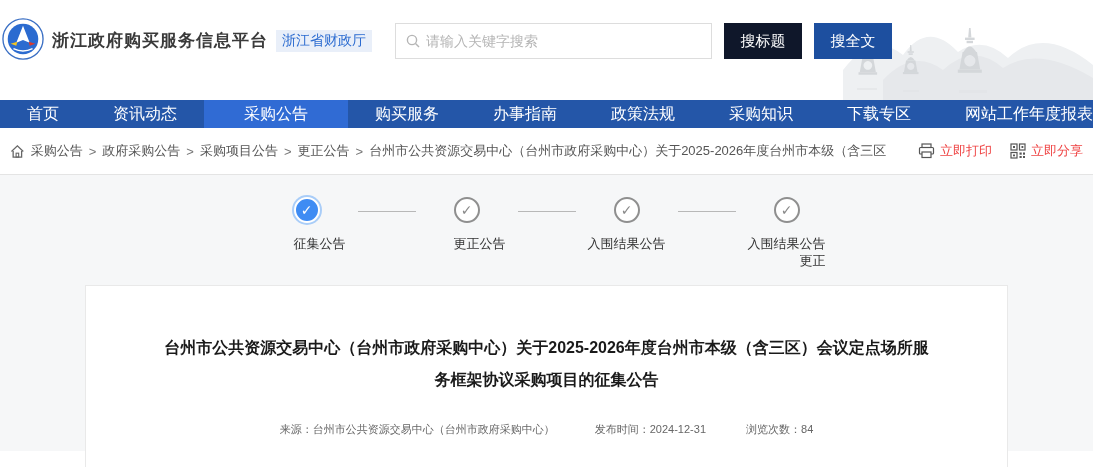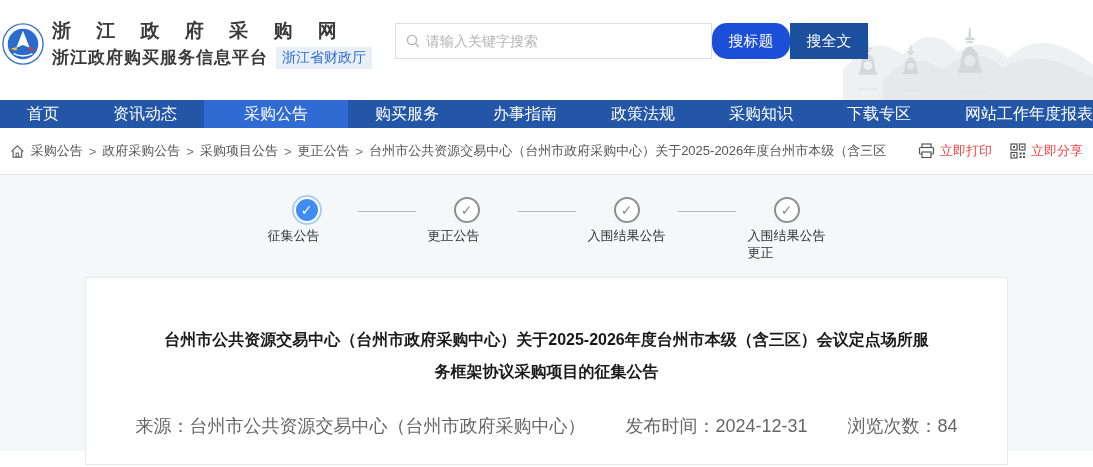--- a/index.html
+++ b/index.html
@@ -11,30 +11,30 @@
   .deco { position:absolute; top:0; right:0; width:250px; height:100px; }
   .logo-wrap { position:absolute; left:2px; top:18px; display:flex; align-items:center; }
   .logo-circle { width:42px; height:42px; flex:0 0 42px; }
   .logo-text { margin-left:8px; }
   .logo-line1 { font-size:19px; font-weight:bold; color:#3a3a3a; letter-spacing:10px; white-space:nowrap; }
   .logo-line2-row { display:flex; align-items:flex-end; margin-top:2px; }
   .logo-line2 { font-size:17px; font-weight:bold; color:#3a3a3a; letter-spacing:1px; white-space:nowrap; }
   .fin-badge { margin-left:8px; font-size:14px; color:#2b6bd0; background:#e9eff9;
     padding:2px 6px; white-space:nowrap; }
 
-  .search-wrap { position:absolute; left:395px; top:23px; display:flex; height:20px; }
+  .search-wrap { position:absolute; left:395px; top:23px; display:flex; height:20px;gap:12px; }
   .search-box { display:flex; align-items:center; width:317px; height:36px;
     border:1px solid #ddd; background:#fff; padding:0 10px; }
   .search-box svg { flex:0 0 14px; margin-right:6px; }
   .search-input { border:none; outline:none; flex:1; font-size:14px; color:#333;
     font-family:inherit; background:transparent; }
   .search-input::placeholder { color:#b5b5b5; }
   .btn-search { width:78px; height:36px; border:none; color:#fff; font-size:15px;
     font-family:inherit; cursor:pointer; }
-  .btn-title { background:#1d4ed8;border-radius:15px; }
+  .btn-title { background:#0f172a; }
   .btn-full  { background:#1d4f9f; }
 
   
   .nav { display:flex; align-items:stretch; height:28px; background:#2456a8; }
   .nav-item { display:flex; align-items:center; color:#fff; font-size:16px;
     padding:0 27px; cursor:pointer; white-space:nowrap; }
   .nav-item.active { background:#306bd4; padding:0 40px; }
 
   
   .crumb-bar { display:flex; align-items:center; height:47px; background:#fff;
@@ -50,31 +50,31 @@
   .band { background:#f6f7f8; height:276px; }
 
   
   .steps { display:flex; justify-content:center; padding-top:22px; }
   .step-col { width:78px; display:flex; flex-direction:column; align-items:center; }
   .step-circle { width:26px; height:26px; border-radius:50%; display:flex;
     align-items:center; justify-content:center; font-size:14px; font-weight:bold; }
   .step-circle.active { background:#3f8cf3; color:#fff; border:2px solid #fff;
     box-shadow:0 0 0 2px #a9cdf8; }
   .step-circle.pending { background:#fff; color:#8a8a8a; border:2px solid #8f8f8f; }
-  .step-label { margin-top:4px; font-size:13px; color:#333; width:78px;
-    text-align:left; line-height:17px; }
+  .step-label { margin-top:12px; font-size:13px; color:#333; width:78px;
+    text-align:right; line-height:17px; }
   .step-line { width:58px; height:1px; background:#b8b8b8; margin:14px 12px 0 12px; }
 
   
   .article-box { width:923px; margin:16px auto 0 auto; background:#fff;
     border:1px solid #e9e9e9; min-height:188px; padding-top:46px; }
   .article-title { max-width:770px; margin:0 auto; text-align:center; font-size:16px;
     line-height:32px; font-weight:bold; color:#1a1a1a; }
   .article-meta { display:flex; justify-content:center; margin-top:26px;
-    font-size:18px; color:#666; }
+    font-size:11px; color:#666; }
   .meta-item { margin:0 20px; white-space:nowrap; }
 </style>
 </head>
 <body>
 
 <div class="header">
 
   <svg class="deco" viewBox="0 0 250 100">
     <path d="M0,70 Q30,30 60,55 Q85,20 115,52 Q140,35 165,58 Q200,25 250,65 L250,100 L0,100 Z" fill="#eef0f2"></path>
     <path d="M40,80 Q70,48 100,70 Q130,42 160,68 Q195,45 250,78 L250,100 L40,100 Z" fill="#e6e8eb"></path>
@@ -114,21 +114,20 @@
   <div class="logo-wrap">
     <svg class="logo-circle" viewBox="0 0 44 44">
       <circle cx="22" cy="22" r="21" fill="#fff" stroke="#3a6fc4" stroke-width="1.4"></circle>
       <circle cx="22" cy="22" r="16" fill="#2b6bd0"></circle>
       <path d="M22,8 L29,26 L22,23 L15,26 Z" fill="#fff"></path>
       <path d="M9,27 L16,25 L15,29 Z" fill="#f3c522"></path>
       <path d="M35,27 L28,25 L29,29 Z" fill="#d83b2f"></path>
       <path d="M12,32 Q22,37 32,32" stroke="#fff" stroke-width="1.5" fill="none"></path>
     </svg>
     <div class="logo-text">
-      <div class="logo-line1">浙 江 政 府 采 购 网</div>
       <div class="logo-line2-row">
         <span class="logo-line2">浙江政府购买服务信息平台</span>
         <span class="fin-badge">浙江省财政厅</span>
       </div>
     </div>
   </div>
 
   <div class="search-wrap">
     <div class="search-box">
       <svg width="14" height="14" viewBox="0 0 14 14">

